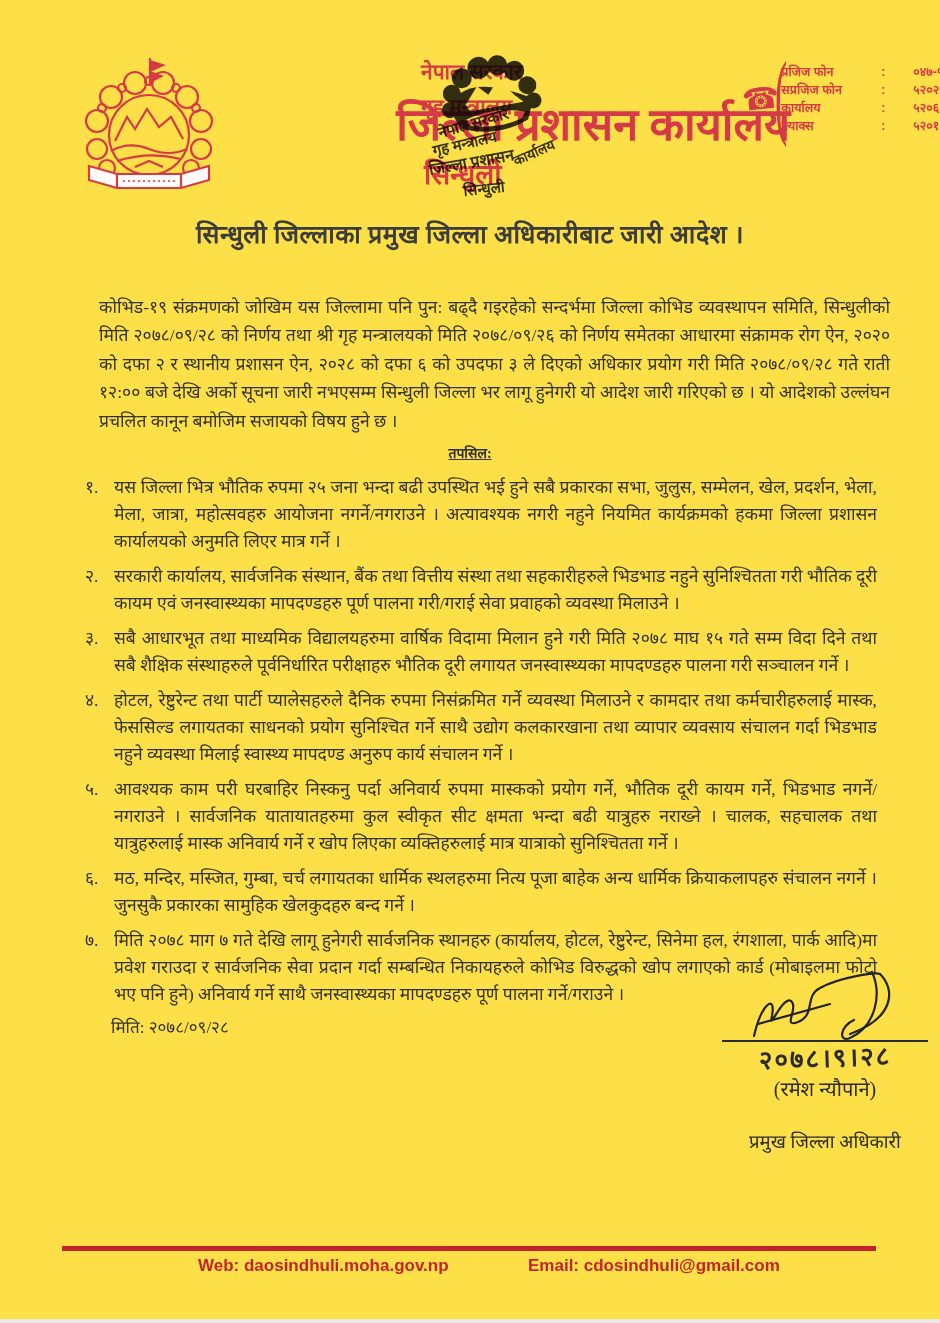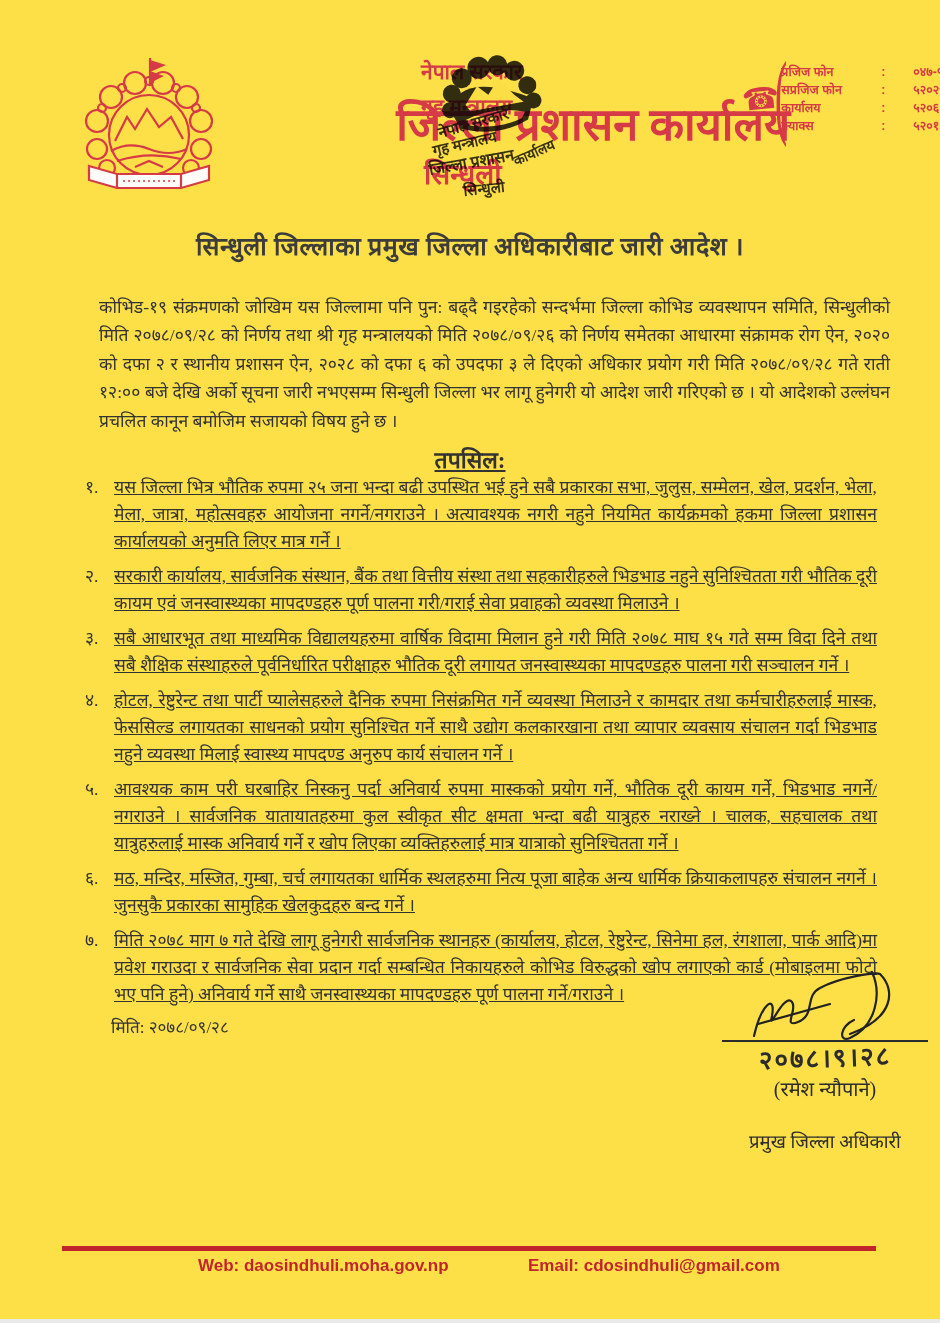--- a/index.html
+++ b/index.html
@@ -25,31 +25,31 @@
   .contacts{position:absolute;left:742px;top:60px;display:flex;align-items:center;color:var(--red);}
   .phone-icon{font-size:30px;line-height:30px;transform:rotate(-6deg);}
   .bracket{font-size:96px;font-weight:400;line-height:86px;
     transform:scaleX(.38);margin:-8px -16px 0 -14px;}
   .contact-rows{font-family:"Liberation Sans","DejaVu Sans",sans-serif;
     font-size:12.5px;font-weight:bold;line-height:18px;white-space:nowrap;}
   .c-row{display:flex;gap:20px;}
   .c-label{width:80px;}
   .c-sep{width:12px;}
   
-  .doc-title{position:absolute;top:228px;left:0;width:100%;text-align:center;
+  .doc-title{position:absolute;top:216px;left:0;width:100%;text-align:center;
     font-size:25px;font-weight:bold;color:#3c3c3c;letter-spacing:.5px;}
   .intro{position:absolute;top:279px;left:85px;width:791px;
     font-size:17.5px;line-height:28.4px;text-align:justify;margin:14px;color:#333;}
   .tapasil{position:absolute;top:443px;left:0;width:100%;text-align:center;
-    font-size:23px;font-weight:bold;text-decoration:underline;color:#333;}
+    font-size:14px;font-weight:bold;text-decoration:underline;color:#333;}
   .items{position:absolute;top:474px;left:85px;width:792px;
     font-size:17.5px;line-height:27px;color:#333;}
   .item{display:flex;margin-bottom:8px;}
   .item-num{width:29px;flex:none;}
-  .item-text{flex:1;text-align:justify;text-decoration:underline;}
+  .item-text{flex:1;text-align:justify;}
   
   .date-line{position:absolute;left:111px;top:1015px;font-size:17px;color:#333;}
   .sig{position:absolute;left:722px;top:968px;width:206px;text-align:center;color:#2c2c2c;}
   .sig svg{display:block;margin:0 auto;}
   .sig-rule{border-top:2.5px solid #2b2b2b;margin-top:-10px;}
   .sig-date{font-size:26px;font-weight:bold;letter-spacing:2px;
     transform:rotate(-2deg);margin-top:-3px;}
   .sig-name{font-size:20px;text-align:center;}
   .sig-desig{font-size:18.5px;margin-top:26px;}
   

